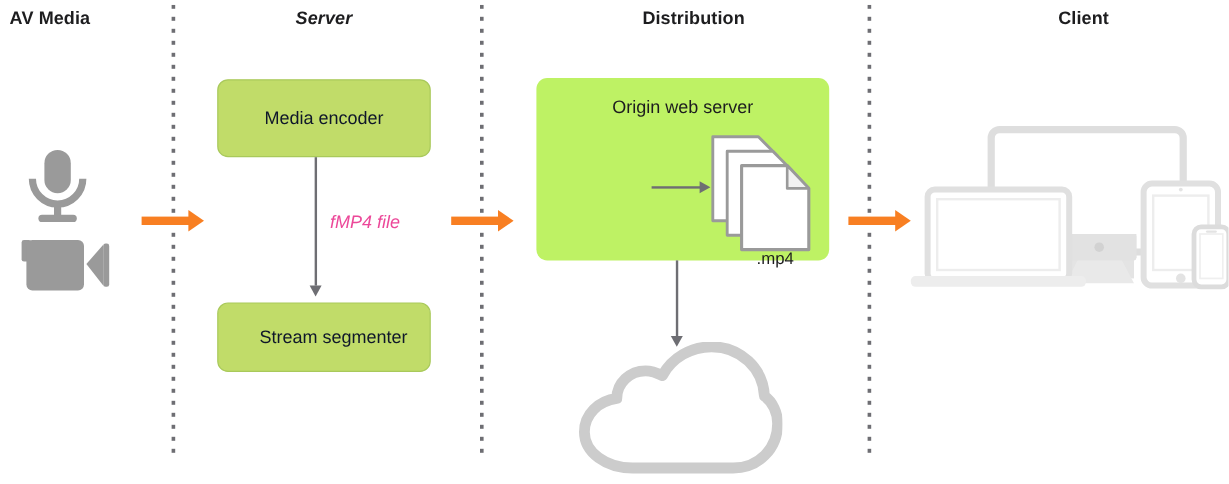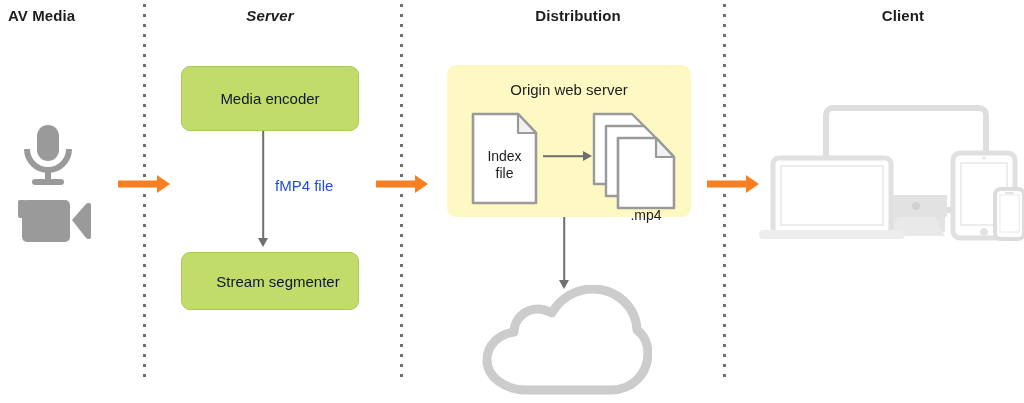--- a/index.html
+++ b/index.html
@@ -71,21 +71,21 @@
     align-items: center;
     justify-content: center;
     color: #0f172a;
     font-size: 15px;
     box-sizing: border-box;
   }
 
   
   .bluebox {
     position: absolute;
-    background: #fef9c3;
+    background: #bef264;
     border-radius: 9px;
     box-sizing: border-box;
   }
   .bluebox-title {
     position: absolute;
     left: 0; right: 0;
     top: 16px;
     text-align: center;
     font-size: 15px;
     color: #1d1d1f;
@@ -126,22 +126,23 @@
     right: 0;
     width: 0; height: 0;
     border-top: 5.5px solid transparent;
     border-bottom: 5.5px solid transparent;
     border-left: 9px solid #6e6e73;
   }
 
   .edge-label {
     position: absolute;
     font-size: 15px;
-    color: #1d4ed8;
+    color: #ec4899;
     white-space: nowrap;
+    font-style: italic;
   }
 
   
   .doc {
     position: absolute;
   }
   .doc .doclabel {
     position: absolute;
     left: 0; right: 0;
     text-align: center;
@@ -226,28 +227,20 @@
   <div class="edge-label" style="left:275px; top:177px;">fMP4 file</div>
 
   <div class="gbox" style="left:181px; top:252px; width:178px; height:58px;padding-left:16px;">
     <span>Stream segmenter</span>
   </div>
 
   <div class="bluebox" style="left:447px; top:65px; width:244px; height:152px;">
     <div class="bluebox-title">Origin web server</div>
   </div>
 
-  <div class="doc" style="left:471px; top:112px; width:67px; height:93px;">
-    <svg width="67" height="93" viewBox="0 0 67 93" style="position:absolute;left:0;top:0;">
-      <path d="M2 2 H47 L65 21 V91 H2 Z" fill="#ffffff" stroke="#9a9a9a" stroke-width="2.6" stroke-linejoin="round"></path>
-      <path d="M47 2 V21 H65 Z" fill="#f2f2f2" stroke="#9a9a9a" stroke-width="2.2" stroke-linejoin="round"></path>
-    </svg>
-    <div class="doclabel" style="top:36px;">Index</div>
-    <div class="doclabel" style="top:53px;">file</div>
-  </div>
 
   <div class="garrow" style="left:543px; top:150px; width:49px; height:12px;">
     <div class="gshaft-h" style="width:41px;"></div>
     <div class="ghead-h"></div>
   </div>
 
   <div class="doc" style="left:592px; top:112px; width:86px; height:98px;">
     <svg width="86" height="98" viewBox="0 0 86 98" style="position:absolute;left:0;top:0;">
       <path d="M2 2 H40 L56 18 V72 H2 Z" fill="#ffffff" stroke="#9a9a9a" stroke-width="2.4" stroke-linejoin="round"></path>
       <path d="M14 14 H52 L68 30 V84 H14 Z" fill="#ffffff" stroke="#9a9a9a" stroke-width="2.4" stroke-linejoin="round"></path>

